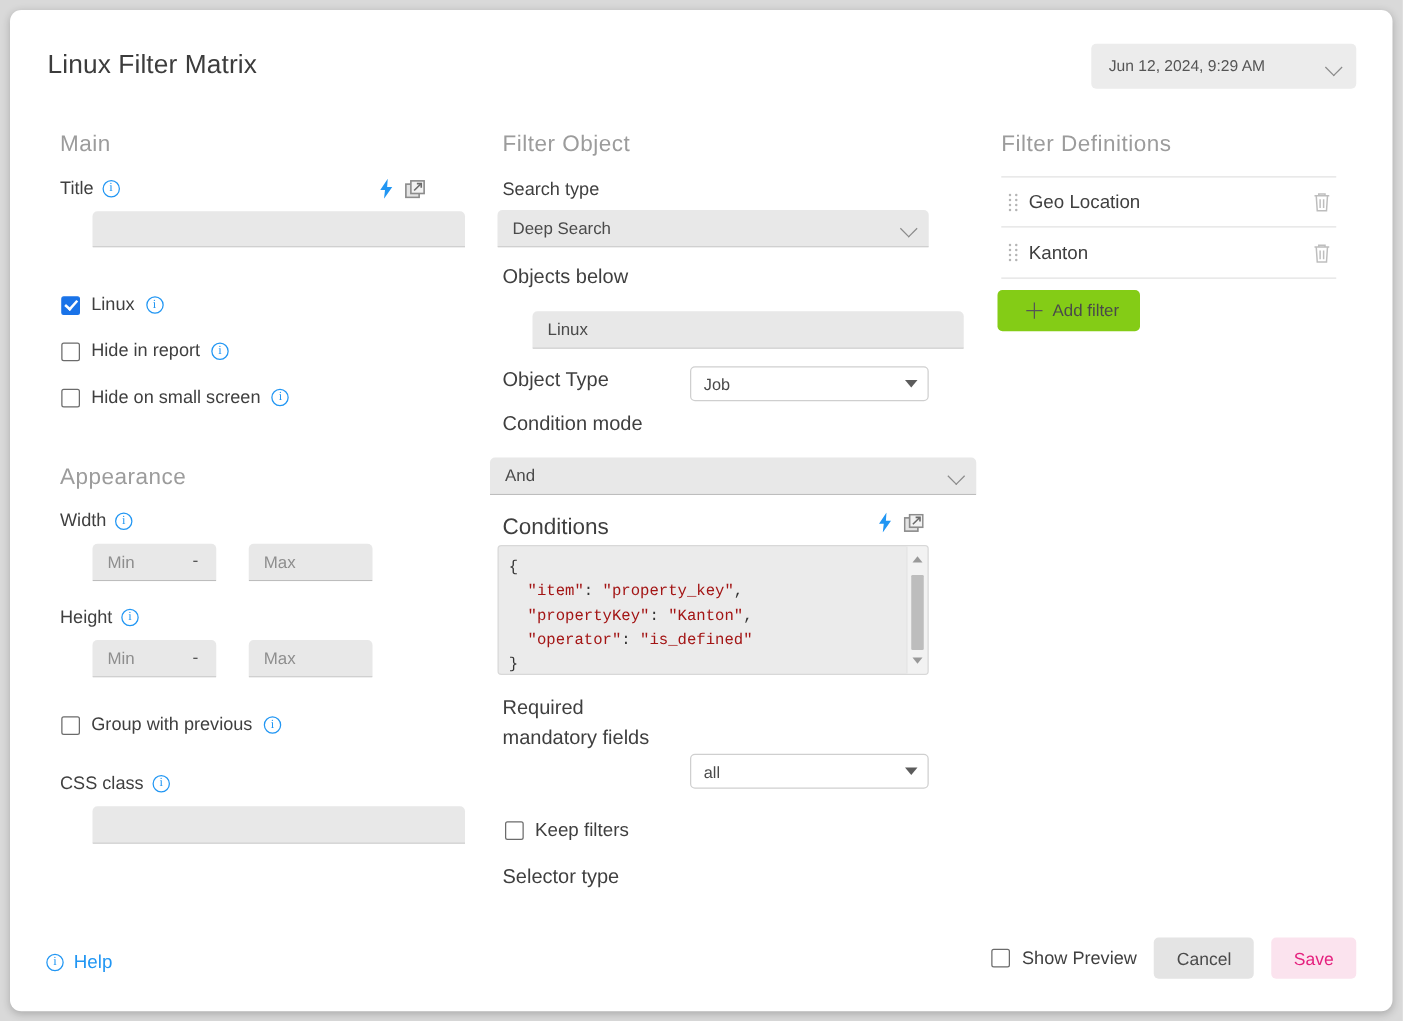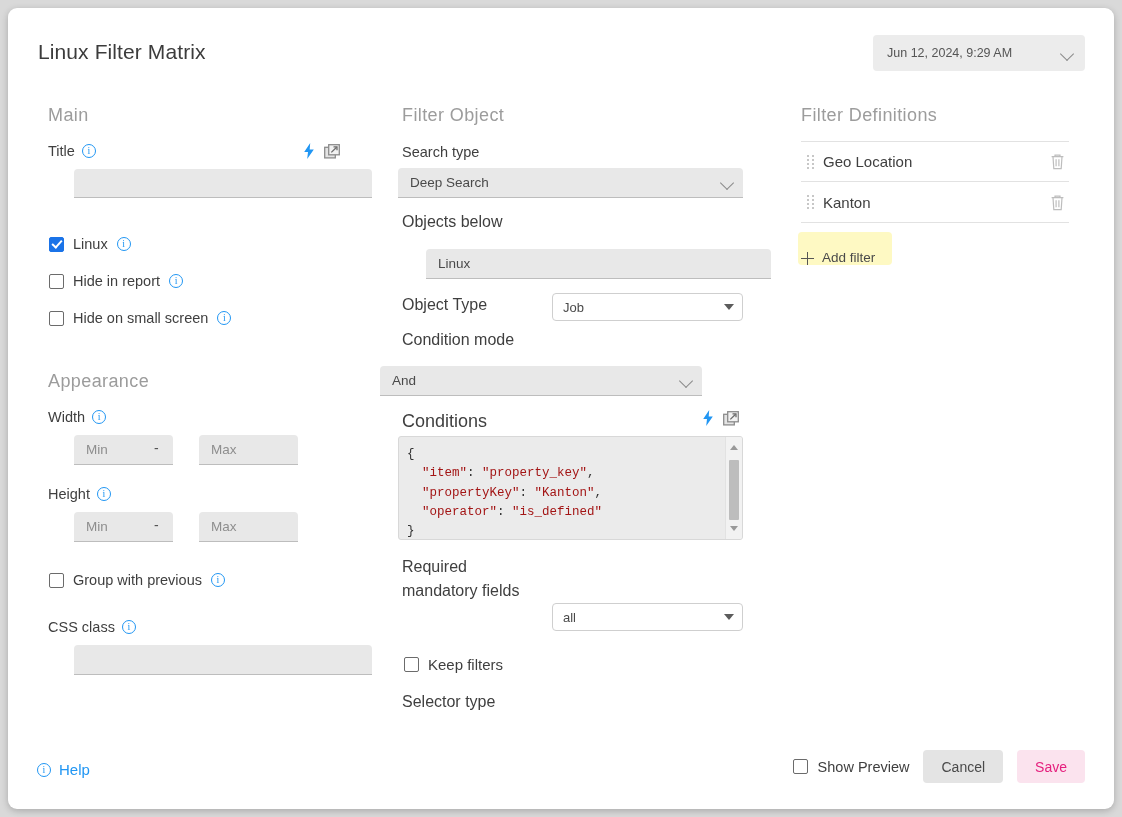--- a/index.html
+++ b/index.html
@@ -259,29 +259,29 @@
     border-radius: 50%;
     display: block;
   }
   .fd-name { flex: 1; font-size: 15px; color: #3f3f3f; }
   .trash { width: 15px; height: 17px; display: block; opacity: .75; }
 
   .add-filter {
     position: absolute;
     left: 790px; top: 224px;
     height: 33px;
-    background: #fef9c3;
+    background: #84cc16;
     border: none;
     border-radius: 4px;
-    padding: 0 17px 0 3px;
+    padding: 0 17px 0 23px;
     font-family: "Liberation Sans", sans-serif;
     font-size: 13.5px;
     color: #4a4a4a;
     display: flex;
-    align-items: flex-end;
+    align-items: center;
     gap: 8px;
     cursor: pointer;
   }
   .plus {
     position: relative;
     width: 13px; height: 13px;
     flex: 0 0 auto;
   }
   .plus::before, .plus::after {
     content: "";
@@ -413,21 +413,21 @@
       <span>Linux</span>
     </div>
 
     <div class="lbl" style="position:absolute; left:394px; top:288px; font-size:16px;">Object Type</div>
     <div class="outlined-select" style="position:absolute; left:544px; top:285px; width:191px;">
       <span class="txt">Job</span>
       <span class="caret"></span>
     </div>
 
     <div class="lbl" style="position:absolute; left:394px; top:323px; font-size:16px;">Condition mode</div>
-    <div class="filled-select" style="position:absolute; left:372px; top:358px; width:322px;">
+    <div class="filled-select" style="position:absolute; left:384px; top:358px; width:389px;">
       <span class="txt">And</span>
       <span class="chev"></span>
     </div>
 
     <div class="lbl" style="position:absolute; left:394px; top:403px; font-size:18px;">Conditions</div>
     <div class="icon-row" style="position:absolute; left:694px; top:402px;">
       <svg class="bolt" viewBox="0 0 12 16">
         <path d="M7.2 0 L1.2 9 H5 L4.2 16 L10.8 6.6 H6.7 Z" fill="#2196f3"></path>
       </svg>
       <svg class="popout" viewBox="0 0 16 15">

